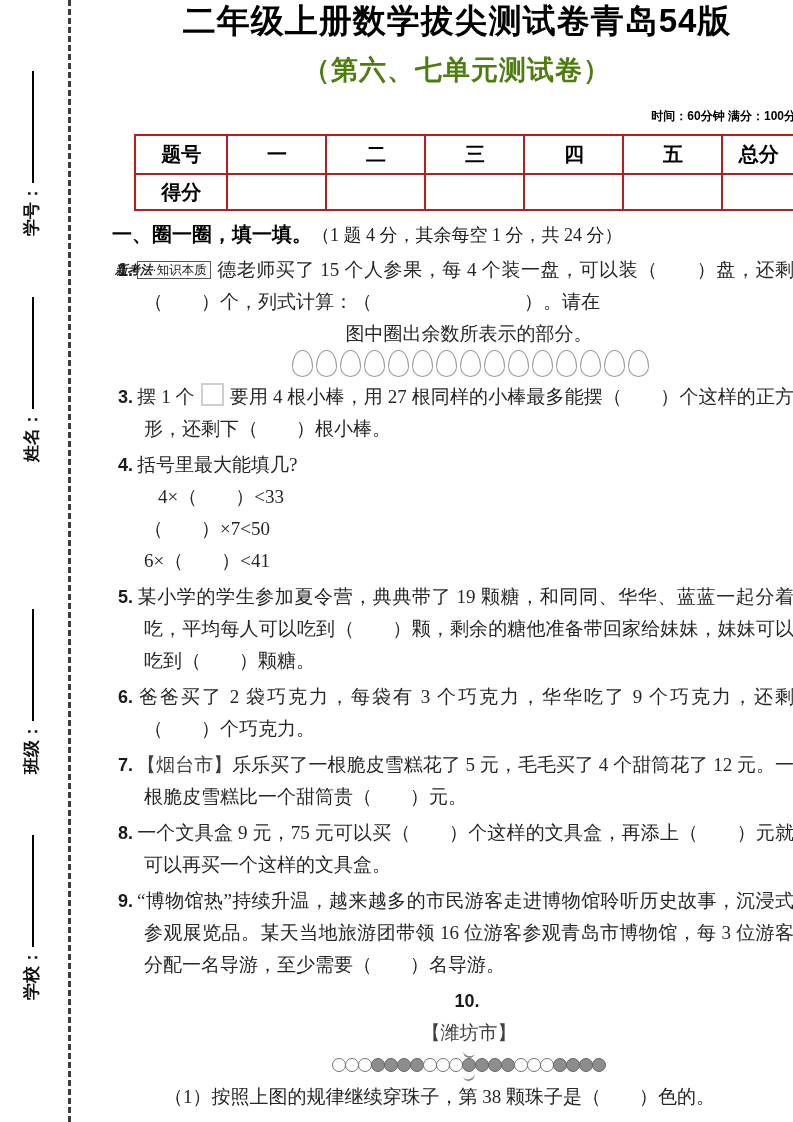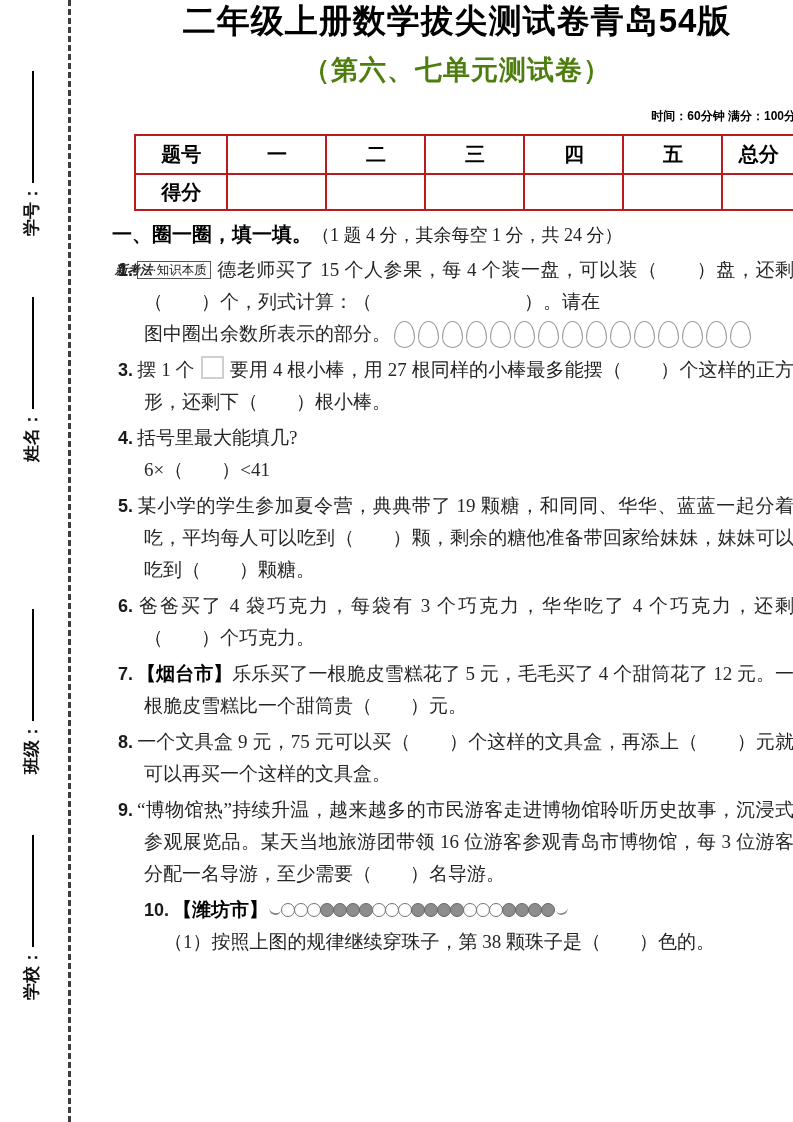--- a/index.html
+++ b/index.html
@@ -74,29 +74,29 @@
   .q{
     margin:4px 8px 0 6px;
     font-size:19px;line-height:32px;
     text-align:justify;color:#262626;
     padding-left:26px;text-indent:-26px;
   }
   .q .qnum{
     font-family:"Liberation Sans","DejaVu Sans",sans-serif;
     font-weight:bold;font-size:18px;color:#1a1a1a;margin-right:4px;
   }
-  .q .row{text-indent:0;}
+  .q .row{text-indent:0;flex-direction:column;}
   .badge{
     display:inline-block;border:1.2px solid #555;
     font-size:12.5px;line-height:16px;padding:0 3px;
     margin-right:6px;vertical-align:2px;color:#222;
     white-space:nowrap;
   }
   .badge .tagp{font-weight:bold;font-style:italic;}
-  .citytag{font-weight:bold;color:#000000;}
+  .citytag{font-weight:normal;color:#404040;}
   
   .fruit-line{display:flex;align-items:center;text-indent:0;margin-top:0;}
   .egg{
     flex:none;width:19px;height:25px;margin-left:3px;
     border:1.5px solid #9a9a9a;background:#fff;
     border-radius:50% 50% 50% 50% / 62% 62% 40% 40%;
   }
   
   .sbox{
     display:inline-block;width:26px;height:30px;
@@ -216,30 +216,32 @@
   </div>
 
 
   <div class="q">
     <span class="qnum">3.</span><span>摆 1 个</span><span class="sq"></span><span>要用 4 根小棒，用 27 根同样的小棒最多能摆（　　）个这样的正方形，还剩下（　　）根小棒。</span>
   </div>
 
   <div class="q">
     <span class="qnum">4.</span><span>括号里最大能填几?</span>
     <div class="row expr-row">
+      <span style="padding-left:14px;">4×（　　）&lt;33</span>
+      <span>（　　）×7&lt;50</span>
       <span>6×（　　）&lt;41</span>
     </div>
   </div>
 
   <div class="q">
     <span class="qnum">5.</span><span>某小学的学生参加夏令营，典典带了 19 颗糖，和同同、华华、蓝蓝一起分着吃，平均每人可以吃到（　　）颗，剩余的糖他准备带回家给妹妹，妹妹可以吃到（　　）颗糖。</span>
   </div>
 
   <div class="q">
-    <span class="qnum">6.</span><span>爸爸买了 4 袋巧克力，每袋有 3 个巧克力，华华吃了 4 个巧克力，还剩（　　）个巧克力。</span>
+    <span class="qnum">6.</span><span>爸爸买了 2 袋巧克力，每袋有 3 个巧克力，华华吃了 9 个巧克力，还剩（　　）个巧克力。</span>
   </div>
 
   <div class="q">
     <span class="qnum">7.</span><span class="citytag">【烟台市】</span><span>乐乐买了一根脆皮雪糕花了 5 元，毛毛买了 4 个甜筒花了 12 元。一根脆皮雪糕比一个甜筒贵（　　）元。</span>
   </div>
 
   <div class="q">
     <span class="qnum">8.</span><span>一个文具盒 9 元，75 元可以买（　　）个这样的文具盒，再添上（　　）元就可以再买一个这样的文具盒。</span>
   </div>
 

